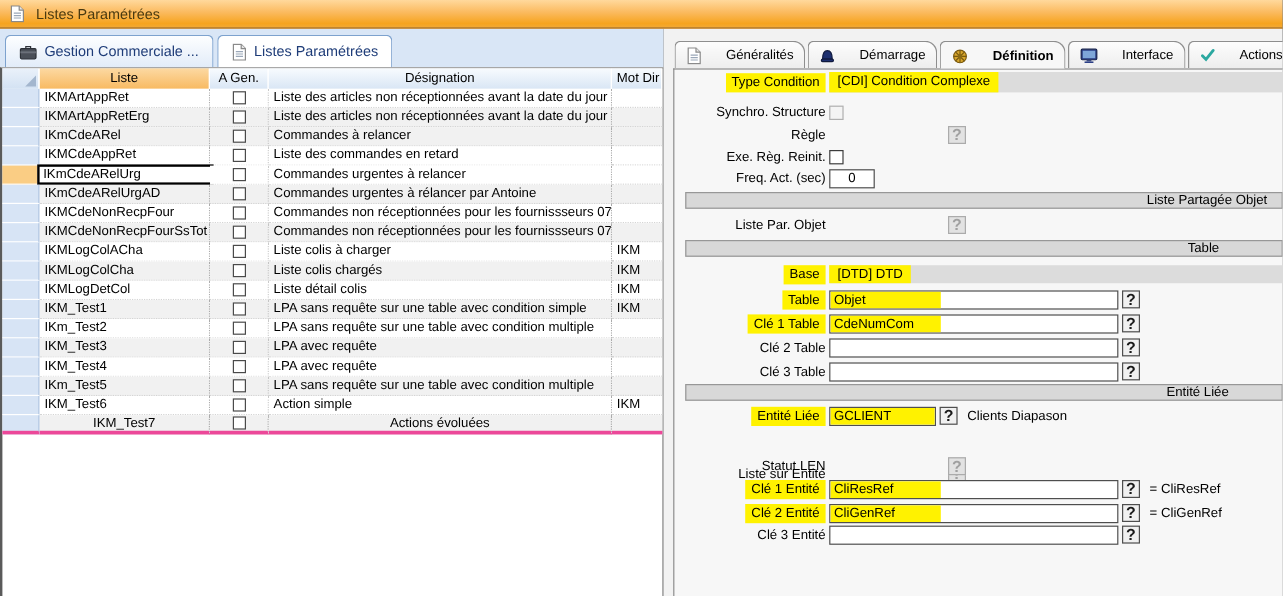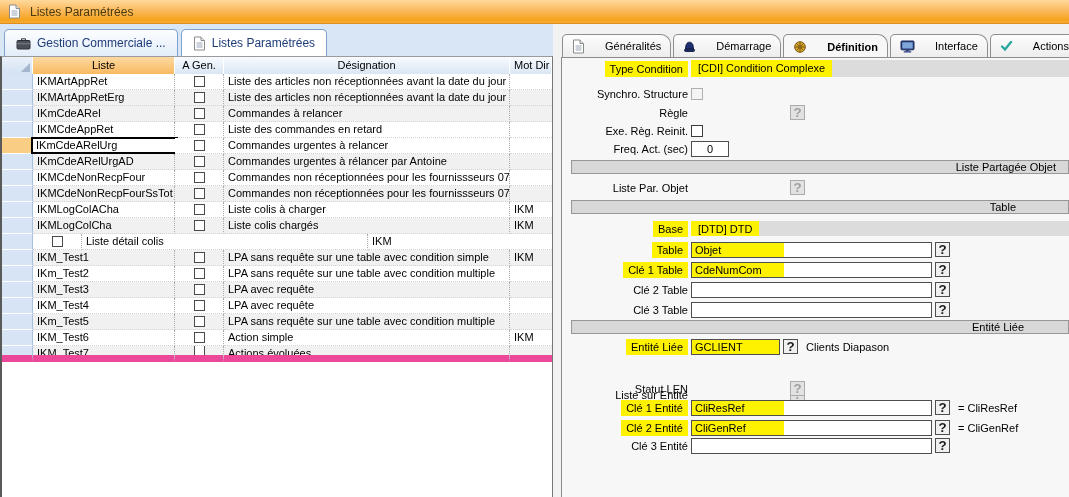--- a/index.html
+++ b/index.html
@@ -28,21 +28,21 @@
   .hc.gutterh{position:relative;background:linear-gradient(#EAF1FA,#D3E2F3);}
   .hc.gutterh::after{content:'';position:absolute;right:2px;bottom:2px;width:0;height:0;
       border-bottom:9px solid #A3B6CE;border-left:9px solid transparent;}
   .hc.mot{text-align:left;padding-left:4px;}
   .grow{display:flex;height:16px;}
   .gc{box-sizing:border-box;border-right:1px dotted #ABABAB;border-bottom:1px dotted #D4D4D4;
       line-height:15px;padding:0 4px;white-space:nowrap;overflow:hidden;background:#FFF;}
   .gc.gutter{background:#D7E4F5;border-right:1px solid #A9C0DE;border-bottom:1px solid #FFF;padding:0;}
   .grow.alt .gc:not(.gutter){background:#F1F1F1;}
   .grow.sel .gc.gutter{background:#FACD84;}
-  .grow:last-child .gc{border-bottom:7px solid #ec4899;}
+  .grow:last-child .gc{border-bottom:3px solid #ec4899;text-align:center;}
   .gc.agen{display:flex;align-items:center;justify-content:center;padding:0;}
   .cb{width:11px;height:11px;border:1px solid #4A4A4A;background:#FFF;display:inline-block;box-sizing:border-box;}
   .editbox{margin:-1px 0 0 -2px;border:2px solid #000;background:#FFF;height:17px;line-height:13px;
       padding:0 3px;box-sizing:border-box;width:147px;}
   
   .right-region{position:absolute;left:553px;top:24px;width:516px;height:473px;background:#F2F2F2;}
   .panel-tabstrip{position:absolute;left:9px;right:0;top:10px;height:23px;display:flex;align-items:flex-end;overflow:hidden;}
   .ptab{height:22px;display:flex;align-items:center;gap:20px;padding:0 9px;margin-right:2px;
     border:1px solid #8E8E8E;border-bottom:none;border-radius:5px 10px 0 0;
     background:linear-gradient(#FDFDFD,#EDEDED);white-space:nowrap;}
@@ -207,20 +207,21 @@
           <div class="gc gutter" style="width: 31px; flex: 0 0 31px;"></div>
           <div class="gc" style="width: 142px; flex: 0 0 142px;">IKMLogColCha</div>
           <div class="gc agen" style="width: 49px; flex: 0 0 49px;">
             <span class="cb"></span>
           </div>
           <div class="gc" style="width: 286px; flex: 0 0 286px;">Liste colis chargés</div>
           <div class="gc" style="flex: 1 1 0%; border-right: none;">IKM</div>
         </div>
         <div class="grow">
           <div class="gc gutter" style="width: 31px; flex: 0 0 31px;"></div>
+          <div class="gc" style="width: 142px; flex: 0 0 142px;">IKMLogDetCol</div>
           <div class="gc agen" style="width: 49px; flex: 0 0 49px;">
             <span class="cb"></span>
           </div>
           <div class="gc" style="width: 286px; flex: 0 0 286px;">Liste détail colis</div>
           <div class="gc" style="flex: 1 1 0%; border-right: none;">IKM</div>
         </div>
         <div class="grow alt">
           <div class="gc gutter" style="width: 31px; flex: 0 0 31px;"></div>
           <div class="gc" style="width: 142px; flex: 0 0 142px;">IKM_Test1</div>
           <div class="gc agen" style="width: 49px; flex: 0 0 49px;">

